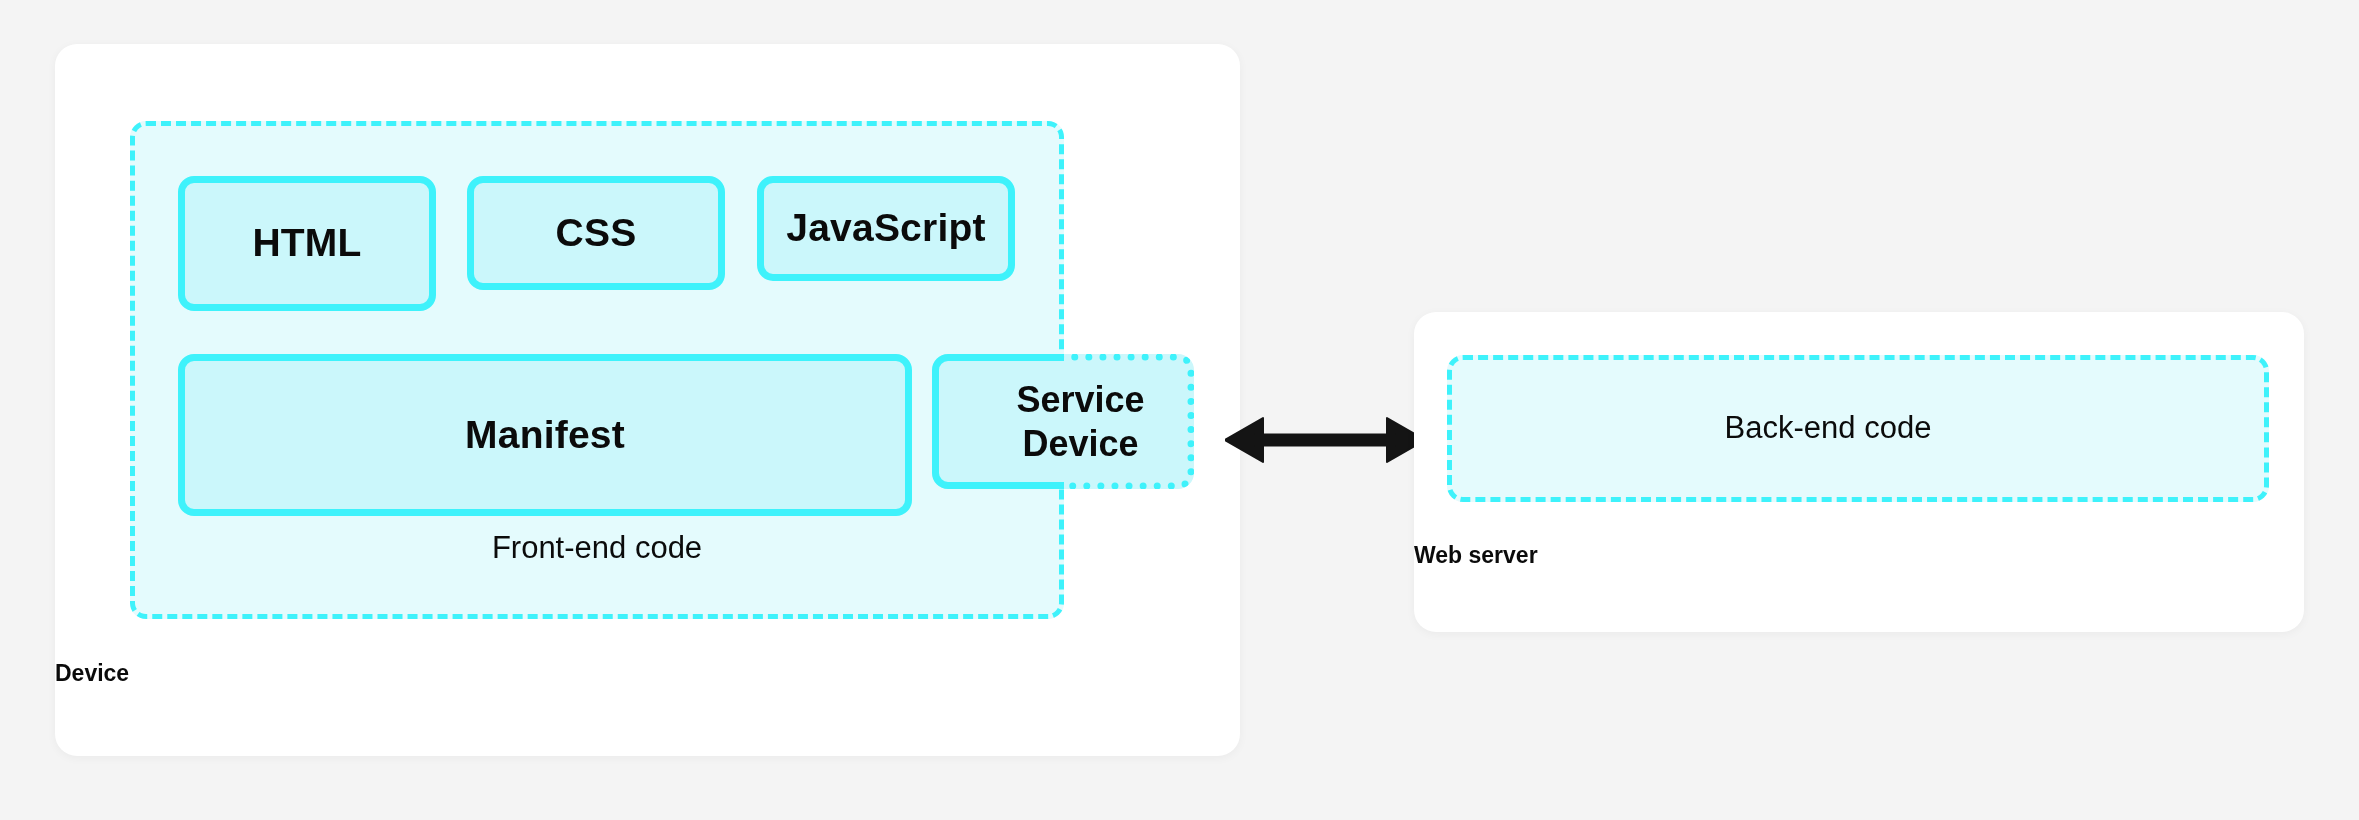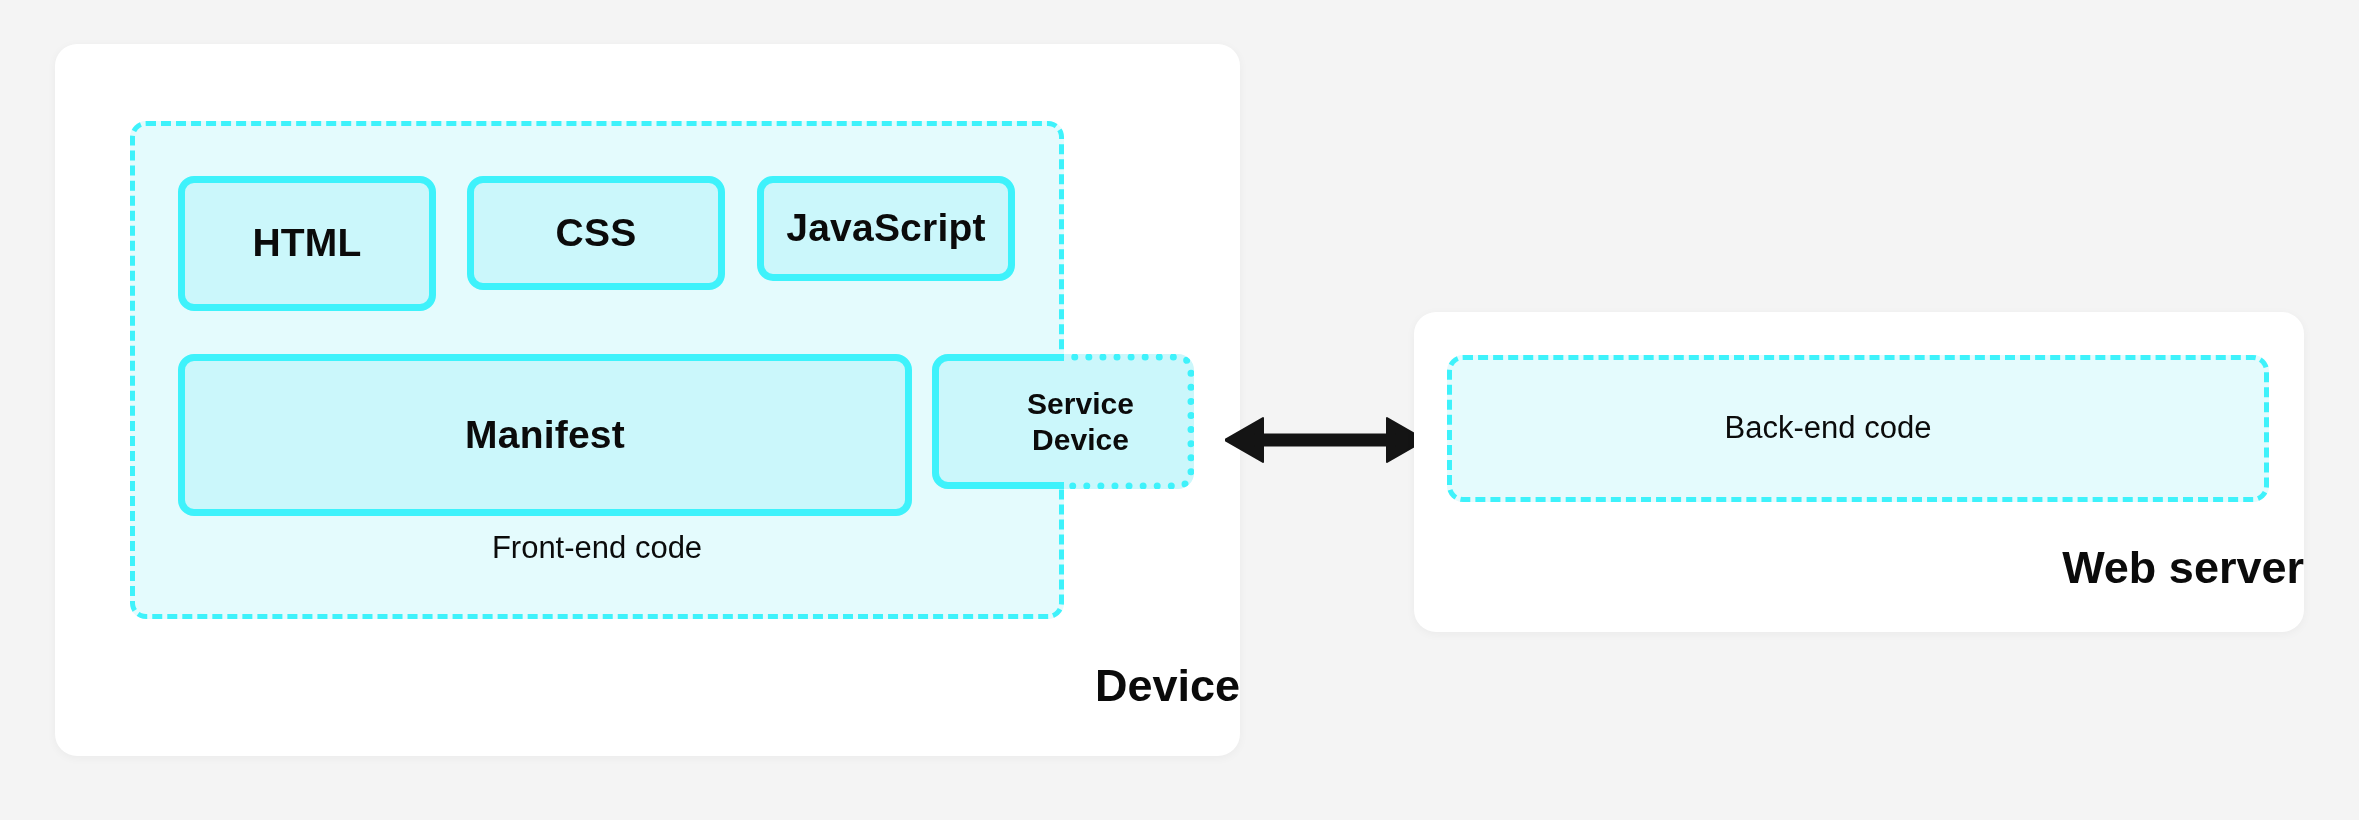--- a/index.html
+++ b/index.html
@@ -124,21 +124,21 @@
     height: 135px;
     border: 7px dotted #3ef2fb;
     border-radius: 16px;
     box-sizing: border-box;
     clip-path: inset(0 0 0 130px);
     pointer-events: none;
   }
   #sw-label {
     position: relative;
     z-index: 2;
-    font-size: 30px;
+    font-size: 36px;
     font-weight: bold;
     line-height: 1.2;
     margin-left: 35px;
   }
 
   
   .group-caption {
     position: absolute;
     text-align: center;
     color: #0b0b0b;
@@ -152,23 +152,23 @@
   }
   #backend-caption {
     left: 1447px;
     top: 410px;
     width: 762px;
   }
 
   
   .card-title {
     position: absolute;
-    text-align: right;
-    color: #0b0b0b;
-    font-size: 45px;
+    text-align: left;
+    color: #0b0b0b;
+    font-size: 23px;
     font-weight: bold;
   }
   #device-title {
     left: 55px;
     top: 660px;
     width: 1185px;
   }
   #server-title {
     left: 1414px;
     top: 542px;

